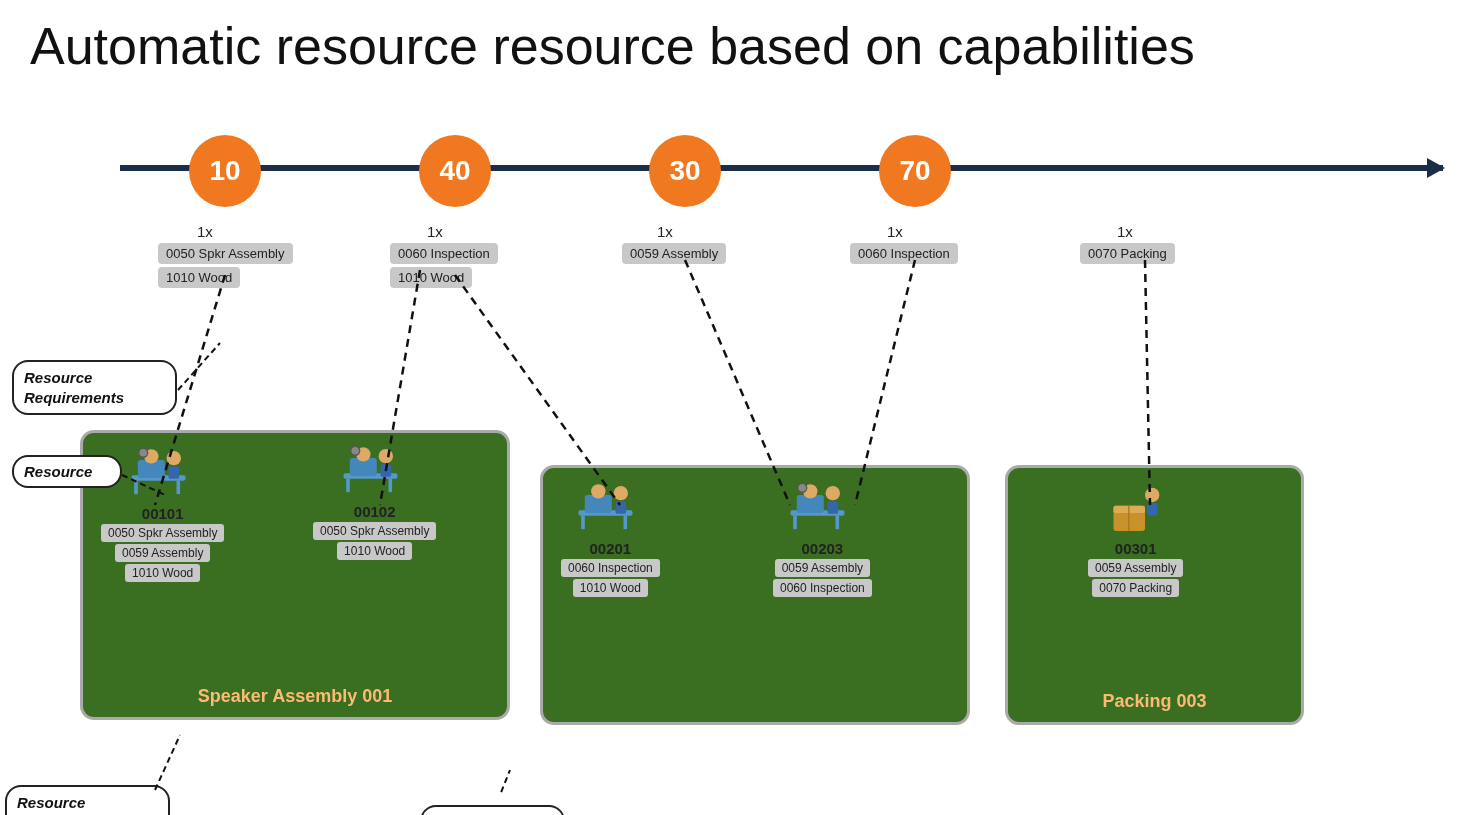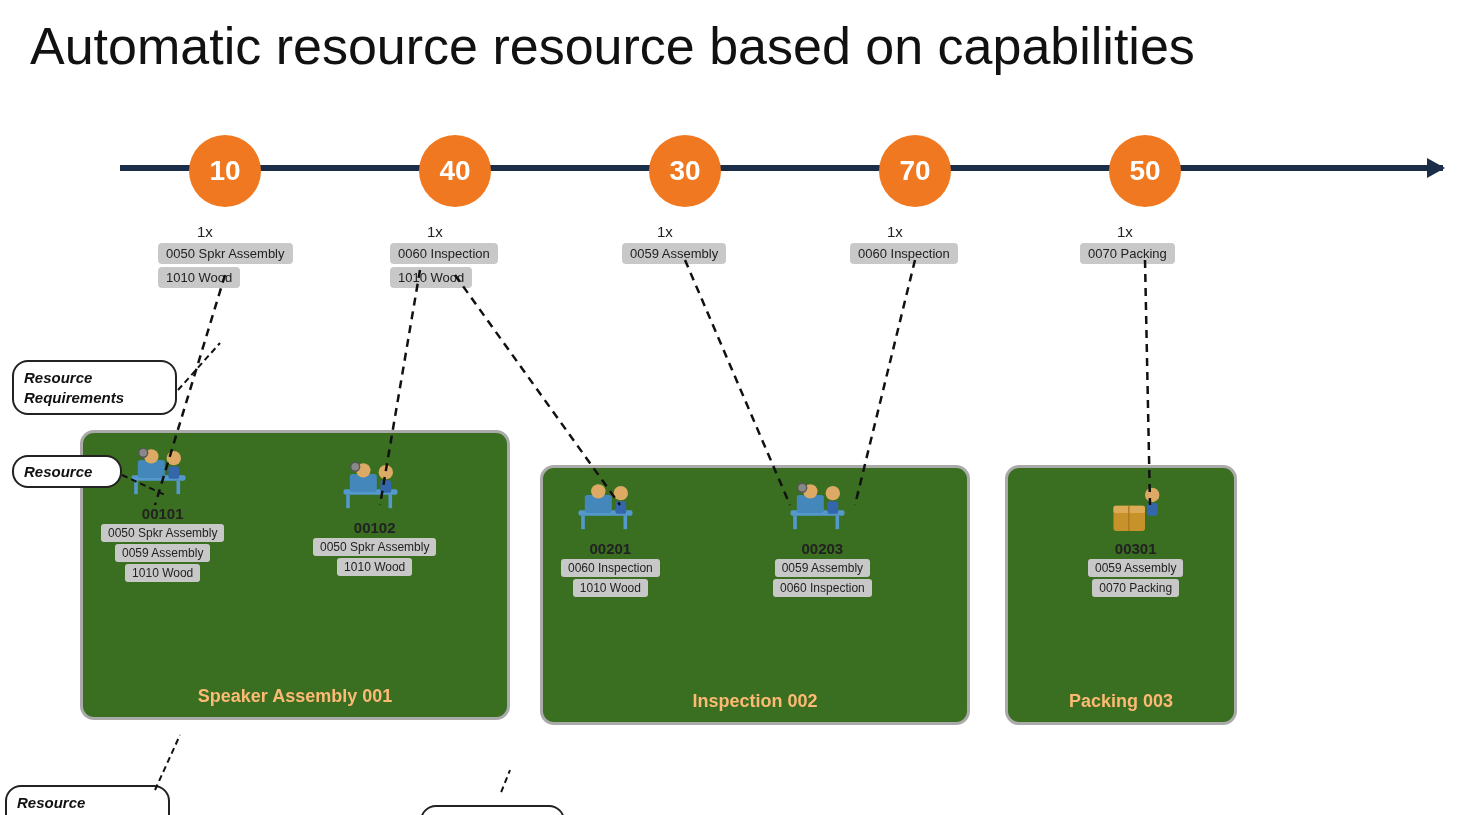--- a/index.html
+++ b/index.html
@@ -164,23 +164,20 @@
   </div>
 
   <div class="step-circle" style="left:685px;">
     <span>30</span>
   </div>
 
   <div class="step-circle" style="left:915px;">
     <span>70</span>
   </div>
 
-  <div class="step-circle" style="left:1145px;">
-    <span>50</span>
-  </div>
 
   <div class="req-multiplier" style="left:197px;top:148px;">1x</div>
   <div class="req-box" style="left:158px;top:168px;">0050 Spkr Assembly</div>
   <div class="req-box" style="left:158px;top:192px;">1010 Wood</div>
 
   <div class="req-multiplier" style="left:427px;top:148px;">1x</div>
   <div class="req-box" style="left:390px;top:168px;">0060 Inspection</div>
   <div class="req-box" style="left:390px;top:192px;">1010 Wood</div>
 
   <div class="req-multiplier" style="left:657px;top:148px;">1x</div>
@@ -209,21 +206,21 @@
         <rect x="46" y="25" width="12" height="14" rx="3" fill="#3366aa"></rect>
 
         <circle cx="18" cy="10" r="5" fill="#888" stroke="#555" stroke-width="1.5"></circle>
       </svg>
       <div class="resource-id">00101</div>
       <div class="capability-tag">0050 Spkr Assembly</div>
       <div class="capability-tag">0059 Assembly</div>
       <div class="capability-tag">1010 Wood</div>
     </div>
 
-    <div class="resource-card" style="left:230px;top:24px;">
+    <div class="resource-card" style="left:230px;top:8px;">
       <svg class="machine-icon" viewBox="0 0 80 65">
         <rect x="5" y="35" width="60" height="6" rx="2" fill="#5599cc"></rect>
         <rect x="8" y="41" width="4" height="15" fill="#5599cc"></rect>
         <rect x="55" y="41" width="4" height="15" fill="#5599cc"></rect>
         <rect x="12" y="18" width="30" height="20" rx="3" fill="#4488bb"></rect>
         <circle cx="27" cy="14" r="8" fill="#ddaa66"></circle>
         <circle cx="52" cy="16" r="8" fill="#ddaa66"></circle>
         <rect x="46" y="25" width="12" height="14" rx="3" fill="#3366aa"></rect>
         <circle cx="18" cy="10" r="5" fill="#888" stroke="#555" stroke-width="1.5"></circle>
       </svg>
@@ -261,24 +258,23 @@
         <circle cx="27" cy="14" r="8" fill="#ddaa66"></circle>
         <circle cx="52" cy="16" r="8" fill="#ddaa66"></circle>
         <rect x="46" y="25" width="12" height="14" rx="3" fill="#3366aa"></rect>
         <circle cx="18" cy="10" r="5" fill="#888" stroke="#555" stroke-width="1.5"></circle>
       </svg>
       <div class="resource-id">00203</div>
       <div class="capability-tag">0059 Assembly</div>
       <div class="capability-tag">0060 Inspection</div>
     </div>
 
-    <div class="resource-group-title">Inspection 002</div>
-  </div>
-
-  <div class="resource-group" style="left:1005px;top:390px;width:232px;height:260px;">
+  </div>
+
+  <div class="resource-group" style="left:1005px;top:390px;width:299px;height:260px;">
 
     <div class="resource-card" style="left:80px;top:10px;">
       <svg class="machine-icon" viewBox="0 0 80 65">
 
         <rect x="15" y="30" width="35" height="28" rx="3" fill="#c8922a"></rect>
         <rect x="15" y="30" width="35" height="8" rx="2" fill="#ddaa55"></rect>
         <line x1="32" y1="30" x2="32" y2="58" stroke="#aa7720" stroke-width="1.5"></line>
 
         <circle cx="58" cy="18" r="8" fill="#ddaa66"></circle>
         <rect x="52" y="27" width="12" height="14" rx="3" fill="#3366aa"></rect>

